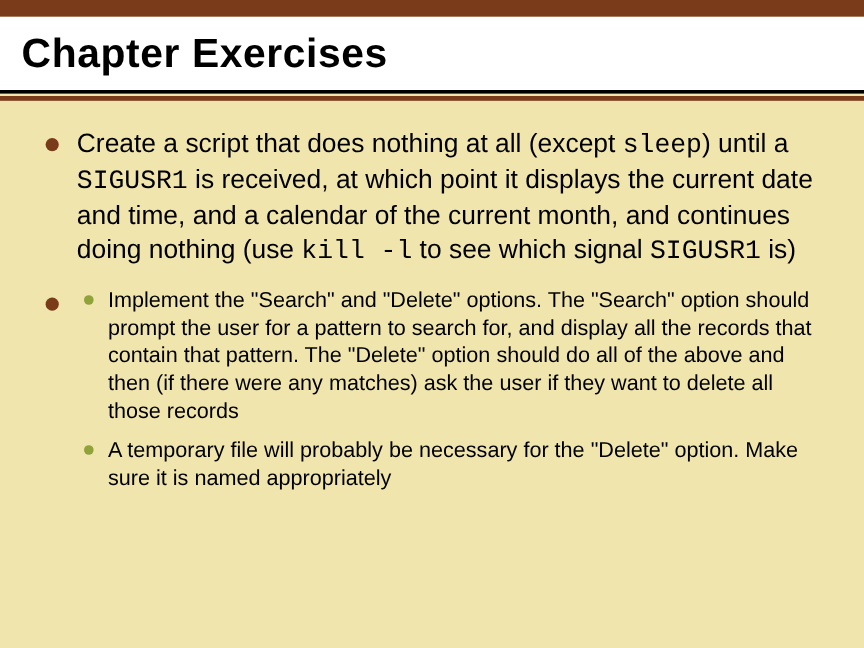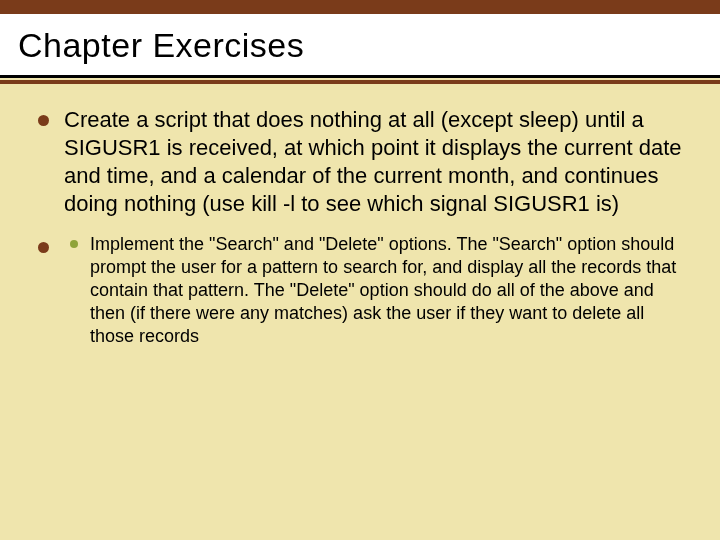--- a/index.html
+++ b/index.html
@@ -14,21 +14,21 @@
   .topbar {
     height: 14px;
     background: #7a3b1a;
   }
   .title-area {
     background: #fff;
     padding: 12px 18px 10px 18px;
   }
   .title-area h1 {
     font-size: 34px;
-    font-weight: 400;
+    font-weight: 700;
     color: #000;
     letter-spacing: 0.5px;
   }
   .divider {
     height: 3px;
     background: #000;
     margin: 0 0 2px 0;
   }
   .divider2 {
     height: 4px;
@@ -74,37 +74,38 @@
     content: "";
     position: absolute;
     left: 6px;
     top: 7px;
     width: 8px;
     height: 8px;
     background: #8fa33a;
     border-radius: 50%;
   }
   .mono {
-    font-family: Liberation Sans, sans-serif;
+    font-family: Liberation Mono, monospace;
   }
 </style>
 </head>
 <body>
 
 <div class="topbar"></div>
 <div class="title-area">
   <h1>Chapter Exercises</h1>
 </div>
 <div class="divider"></div>
 <div class="divider2"></div>
 
 <div class="content">
   <ul class="outer">
     <li>
       <span>Create a script that does nothing at all (except </span><span class="mono">sleep</span><span>) until a </span><span class="mono">SIGUSR1</span><span> is received, at which point it displays the current date and time, and a calendar of the current month, and continues doing nothing (use </span><span class="mono">kill -l</span><span> to see which signal </span><span class="mono">SIGUSR1</span><span> is)</span>
     </li>
     <li>
       <ul class="inner">
         <li>Implement the "Search" and "Delete" options.  The "Search" option should prompt the user for a pattern to search for, and display all the records that contain that pattern.  The "Delete" option should do all of the above and then (if there were any matches) ask the user if they want to delete all those records</li>
+        <li>A temporary file will probably be necessary for the "Delete" option.  Make sure it is named appropriately</li>
       </ul>
     </li>
   </ul>
 </div>
 
 </body></html>

